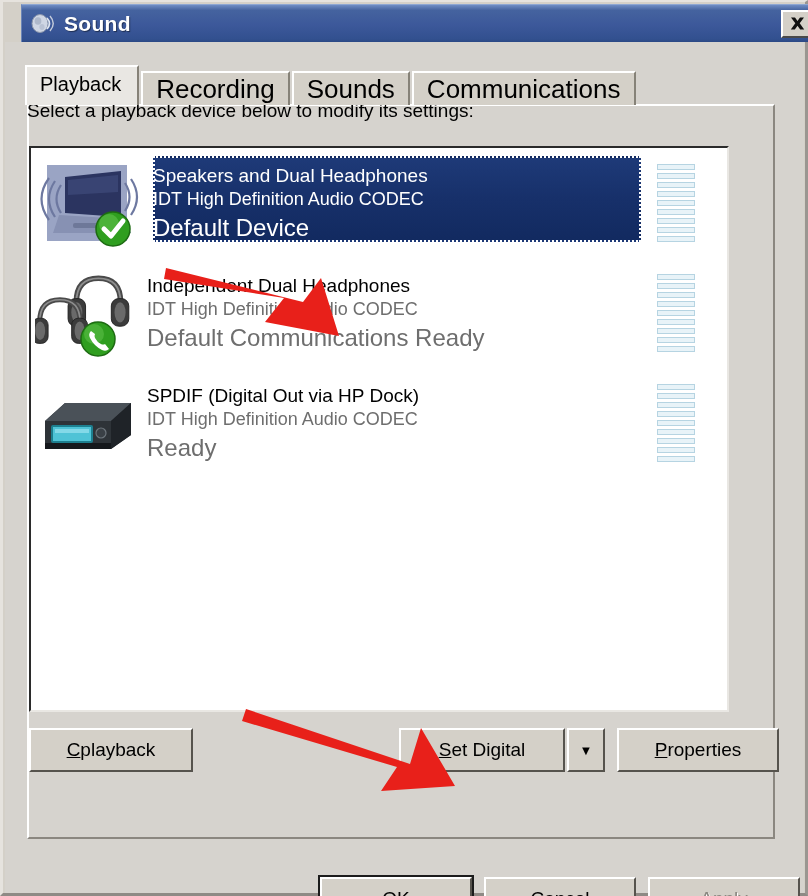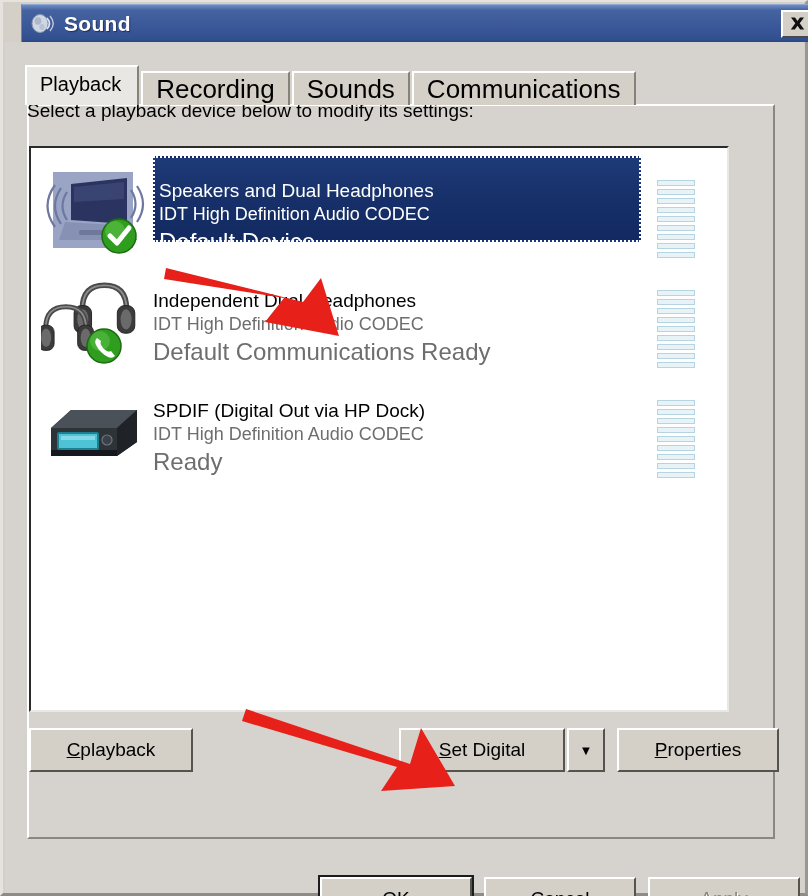--- a/index.html
+++ b/index.html
@@ -142,22 +142,21 @@
     border-left: 2px solid #2b2b2b;
     border-right: 2px solid #e9e7e3;
     border-bottom: 2px solid #e9e7e3;
     overflow: hidden;
   }
 
   .device-row {
     position: relative;
     height: 110px;
     display: flex;
-    align-items: flex-end;
-    padding-left: 6px;
+    align-items: center;
     cursor: pointer;
   }
   .device-icon-wrap {
     position: relative;
     width: 112px; height: 96px;
     flex: 0 0 auto;
     display: flex; align-items: center; justify-content: center;
   }
   .device-text {
     flex: 1 1 auto;

